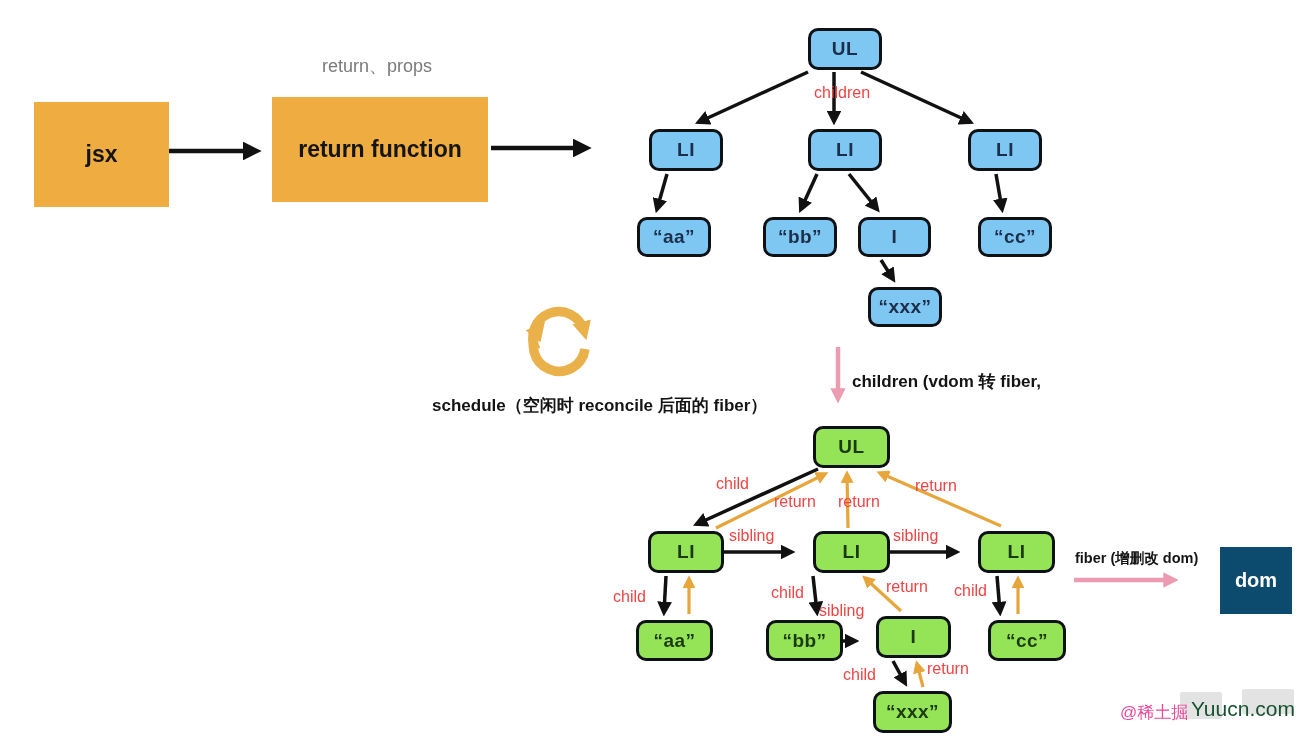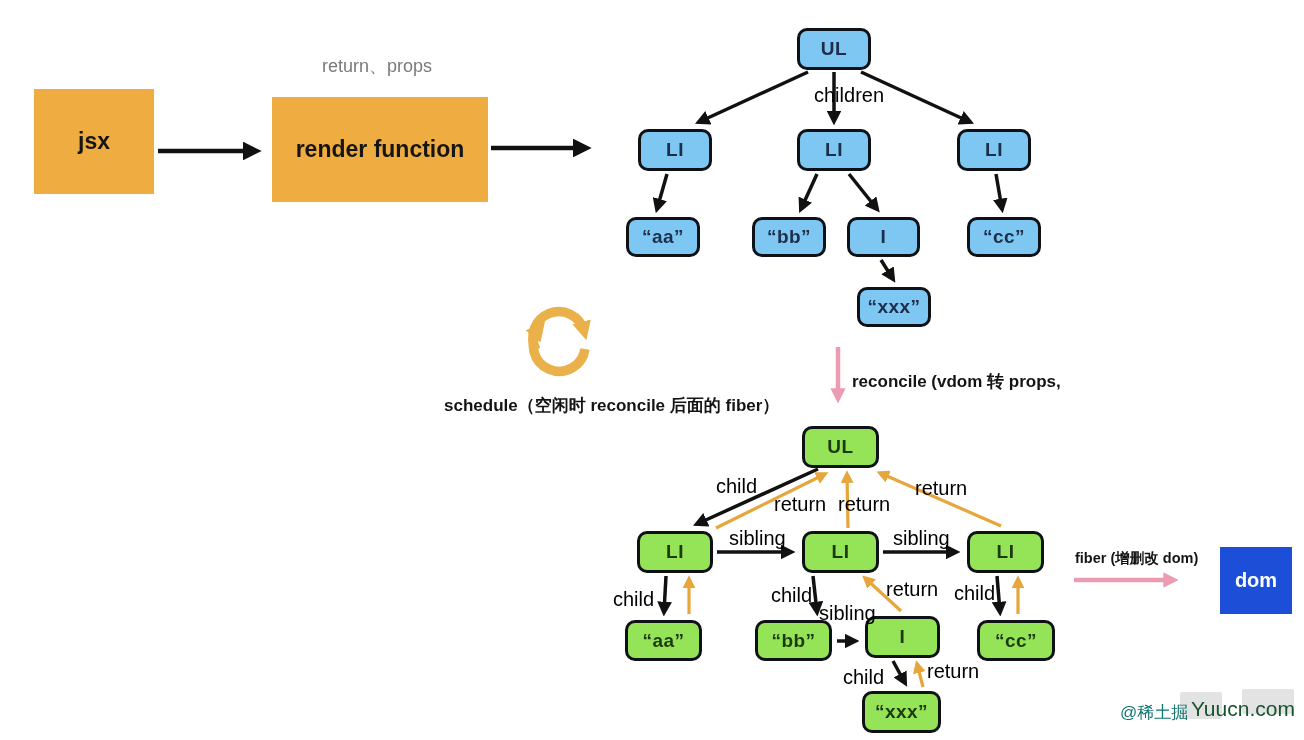--- a/index.html
+++ b/index.html
@@ -4,36 +4,36 @@
 <style>
   html,body{margin:0;padding:0;}
   body{
     width:1304px;height:740px;position:relative;background:#ffffff;overflow:hidden;
     font-family:"Liberation Sans","DejaVu Sans",sans-serif;
   }
   #edges{position:absolute;left:0;top:0;width:1304px;height:740px;}
   .node{
     position:absolute;display:flex;align-items:center;justify-content:center;
     border:3px solid #0e1216;border-radius:10px;font-weight:bold;font-size:19px;
-    box-sizing:border-box;letter-spacing:.5px;
+    box-sizing:border-box;letter-spacing:.5px;margin-left:11px;
   }
   .node.blue{background:#7DC7F2;color:#1d2e4a;}
   .node.green{background:#95E356;color:#1c3a10;}
   .obox{
     position:absolute;background:#EFAD41;display:flex;align-items:center;justify-content:center;
     font-weight:bold;font-size:23px;color:#151515;box-sizing:border-box;
   }
   .dombox{
-    position:absolute;background:#1d4ed8;color:#ffffff;display:flex;align-items:center;
+    position:absolute;background:#0c4a6e;color:#ffffff;display:flex;align-items:center;
     justify-content:center;font-size:20px;font-weight:600;
   }
-  .elabel{position:absolute;color:#000000;font-size:20px;white-space:nowrap;}
+  .elabel{position:absolute;color:#ef4444;font-size:16px;white-space:nowrap;}
   .blabel{position:absolute;color:#141414;font-weight:bold;white-space:nowrap;}
   .glabel{position:absolute;color:#7a7a7a;font-size:18px;white-space:nowrap;}
-  .wm{position:absolute;color:#0f766e;white-space:nowrap;}
+  .wm{position:absolute;color:#ec4899;white-space:nowrap;}
   .wmblock{position:absolute;background:#e3e3e3;border-radius:2px;}
 </style>
 </head>
 <body>
 
 <svg id="edges" viewBox="0 0 1304 740" xmlns="http://www.w3.org/2000/svg">
   <defs>
     <marker id="mb" viewBox="0 0 10 10" refX="7" refY="5" markerWidth="4.2" markerHeight="4.2" orient="auto">
         <path d="M0,0 L10,5 L0,10 z" fill="#111111"></path>
       </marker>
@@ -79,37 +79,37 @@
 
   <line x1="716" y1="528" x2="825" y2="474" stroke="#E7A63B" stroke-width="3.2" marker-end="url(#mo)"></line>
   <line x1="848" y1="528" x2="847" y2="474" stroke="#E7A63B" stroke-width="3.2" marker-end="url(#mo)"></line>
   <line x1="1001" y1="526" x2="880" y2="473" stroke="#E7A63B" stroke-width="3.2" marker-end="url(#mo)"></line>
   <line x1="689" y1="614" x2="689" y2="579" stroke="#E7A63B" stroke-width="3.2" marker-end="url(#mo)"></line>
   <line x1="901" y1="611" x2="865" y2="578" stroke="#E7A63B" stroke-width="3.2" marker-end="url(#mo)"></line>
   <line x1="923" y1="687" x2="917" y2="664" stroke="#E7A63B" stroke-width="3.2" marker-end="url(#mo)"></line>
   <line x1="1018" y1="614" x2="1018" y2="579" stroke="#E7A63B" stroke-width="3.2" marker-end="url(#mo)"></line>
 </svg>
 
-<div class="obox" style="left:34px;top:89px;width:120px;height:105px">jsx</div>
-<div class="obox" style="left:272px;top:97px;width:216px;height:105px">render function</div>
+<div class="obox" style="left:34px;top:102px;width:135px;height:105px">jsx</div>
+<div class="obox" style="left:272px;top:97px;width:216px;height:105px">return function</div>
 <span class="glabel" style="left:322px;top:54px">return、props</span>
 
 <div class="node blue" style="left:797px;top:28px;width:74px;height:42px">UL</div>
 <span class="elabel" style="left:814px;top:84px">children</span>
 <div class="node blue" style="left:638px;top:129px;width:74px;height:42px">LI</div>
 <div class="node blue" style="left:797px;top:129px;width:74px;height:42px">LI</div>
 <div class="node blue" style="left:957px;top:129px;width:74px;height:42px">LI</div>
 <div class="node blue" style="left:626px;top:217px;width:74px;height:40px">“aa”</div>
 <div class="node blue" style="left:752px;top:217px;width:74px;height:40px">“bb”</div>
 <div class="node blue" style="left:847px;top:217px;width:73px;height:40px">I</div>
 <div class="node blue" style="left:967px;top:217px;width:74px;height:40px">“cc”</div>
 <div class="node blue" style="left:857px;top:287px;width:74px;height:40px">“xxx”</div>
 
-<span class="blabel" style="left:444px;top:394px;font-size:17px">schedule（空闲时 reconcile 后面的 fiber）</span>
-<span class="blabel" style="left:852px;top:370px;font-size:17px">reconcile (vdom 转 props,</span>
+<span class="blabel" style="left:432px;top:394px;font-size:17px">schedule（空闲时 reconcile 后面的 fiber）</span>
+<span class="blabel" style="left:852px;top:370px;font-size:17px">children (vdom 转 fiber,</span>
 
 <div class="node green" style="left:802px;top:426px;width:77px;height:42px">UL</div>
 <div class="node green" style="left:637px;top:531px;width:76px;height:42px">LI</div>
 <div class="node green" style="left:802px;top:531px;width:77px;height:42px">LI</div>
 <div class="node green" style="left:967px;top:531px;width:77px;height:42px">LI</div>
 <div class="node green" style="left:625px;top:620px;width:77px;height:41px">“aa”</div>
 <div class="node green" style="left:755px;top:620px;width:77px;height:41px">“bb”</div>
 <div class="node green" style="left:865px;top:616px;width:75px;height:42px">I</div>
 <div class="node green" style="left:977px;top:620px;width:78px;height:41px">“cc”</div>
 <div class="node green" style="left:862px;top:691px;width:79px;height:42px">“xxx”</div>

